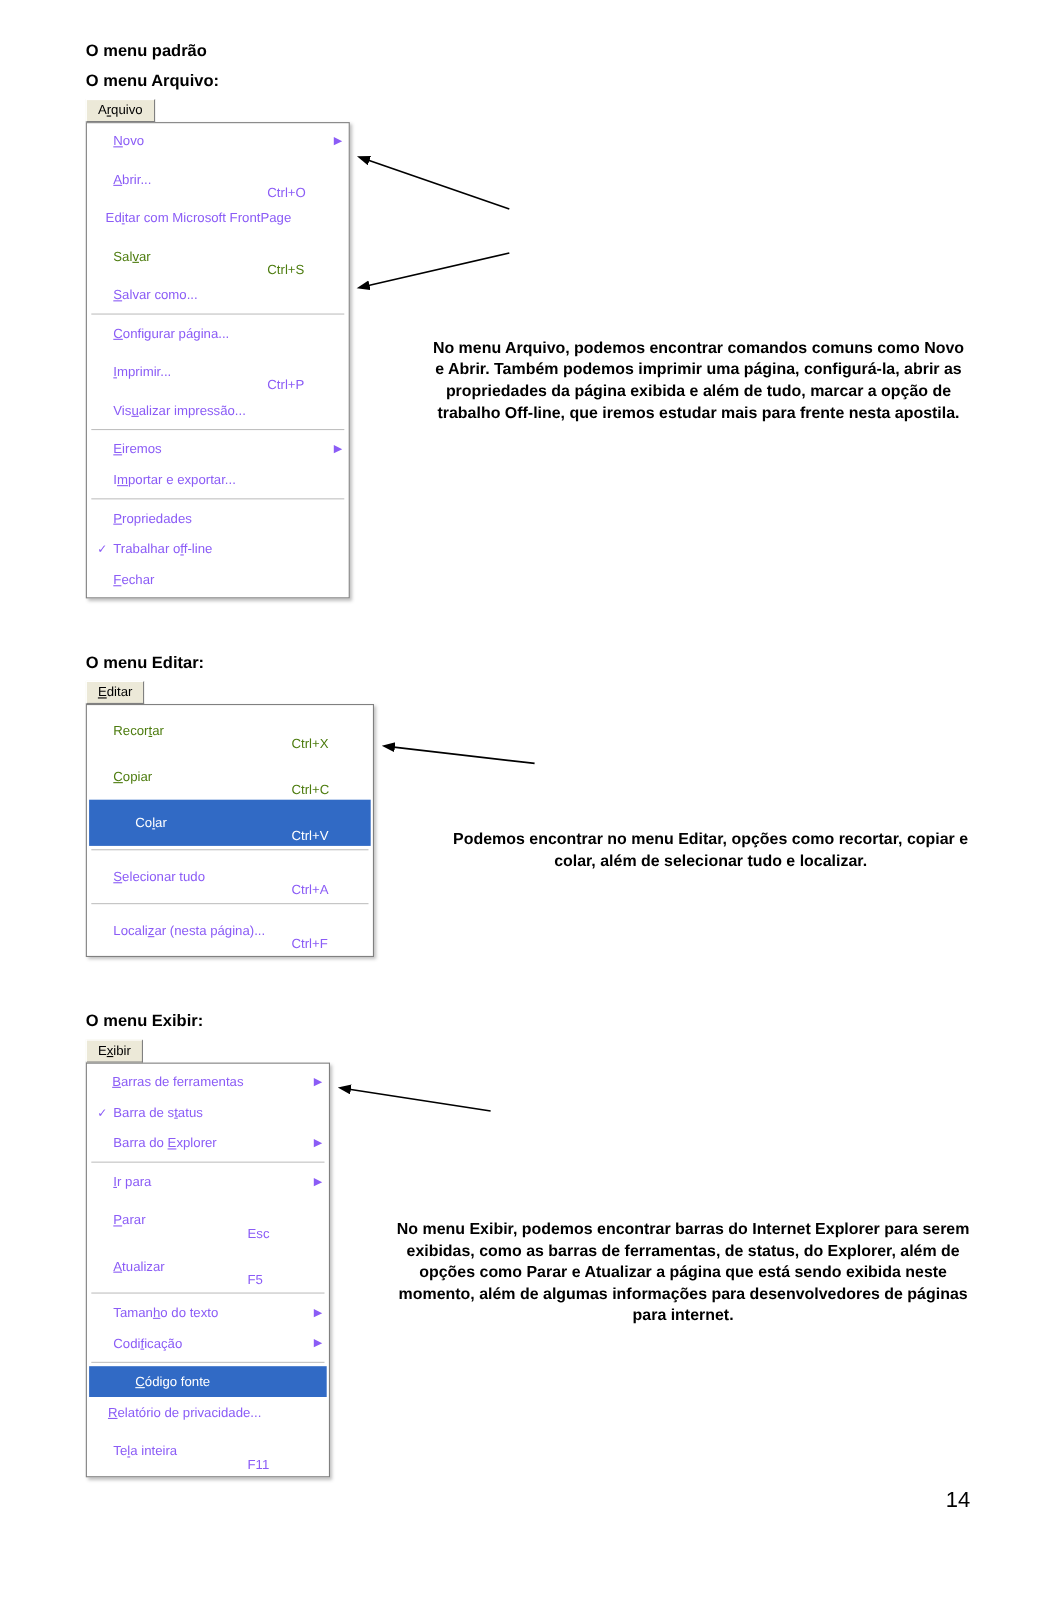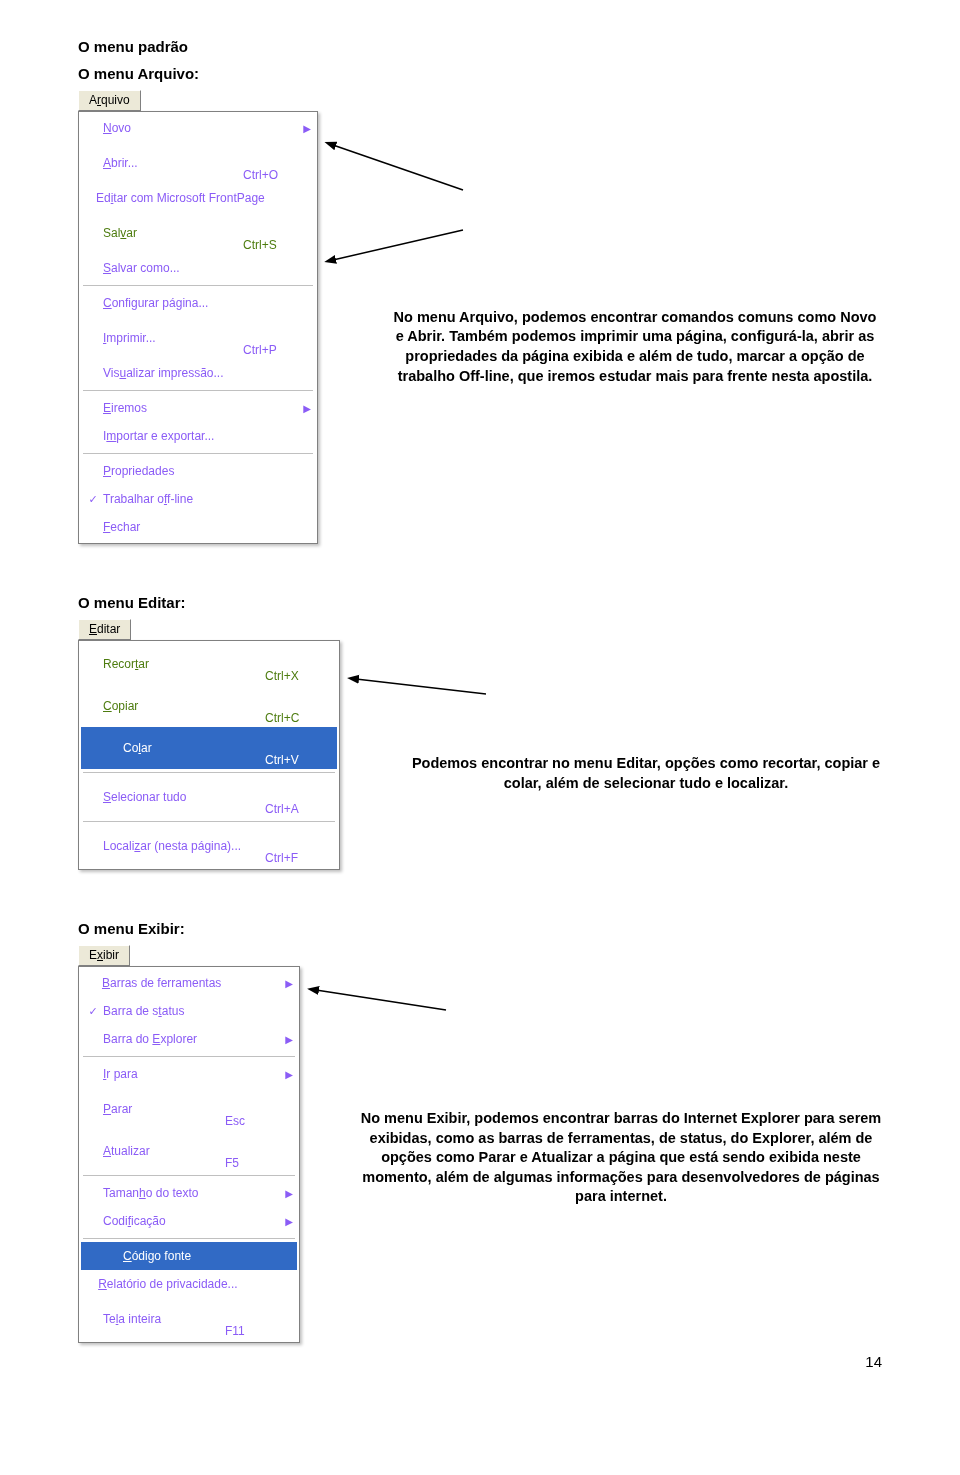--- a/index.html
+++ b/index.html
@@ -107,21 +107,21 @@
     background: #316ac5;
     color: #fff;
     padding-left: 24px;
   }
   .sep {
     border-top: 1px solid #c0c0c0;
     margin: 3px 2px;
   }
   .footer-num {
     text-align: right;
-    font-size: 15px;
+    font-size: 20px;
     margin-top: 0px;
     padding-right: 0;
   }
   svg.arrow-svg {
     position: absolute;
     pointer-events: none;
   }
 </style>
 </head>
 <body>

